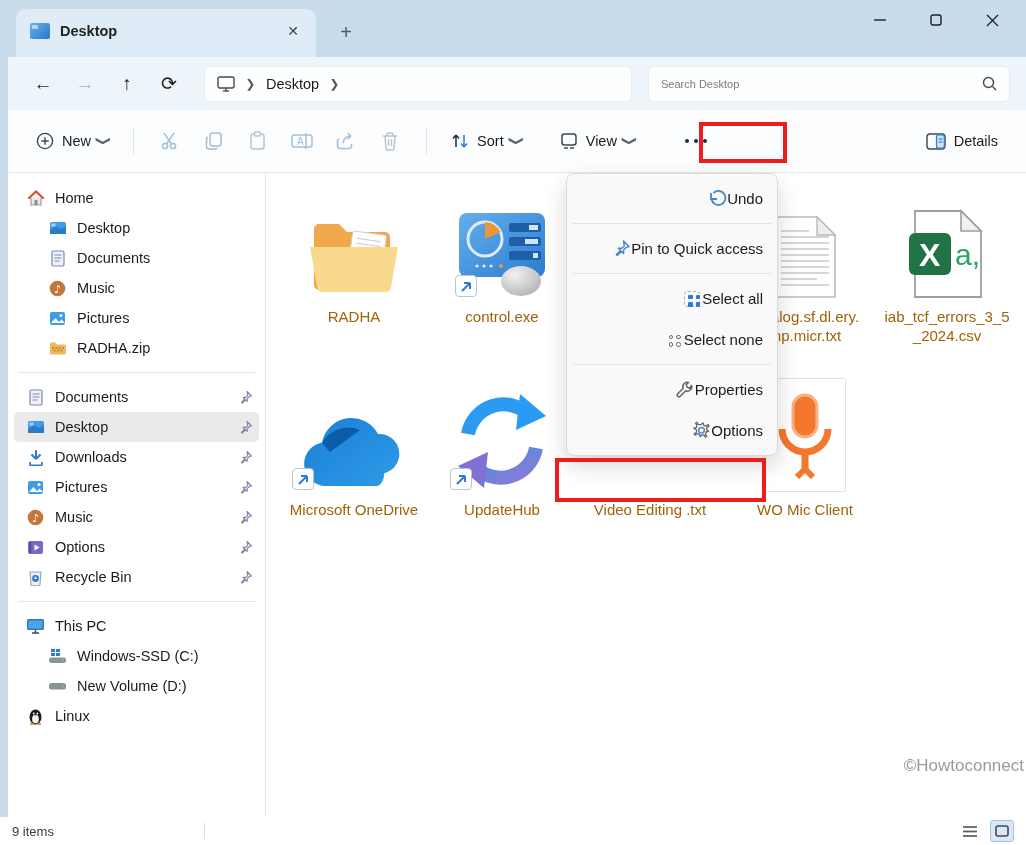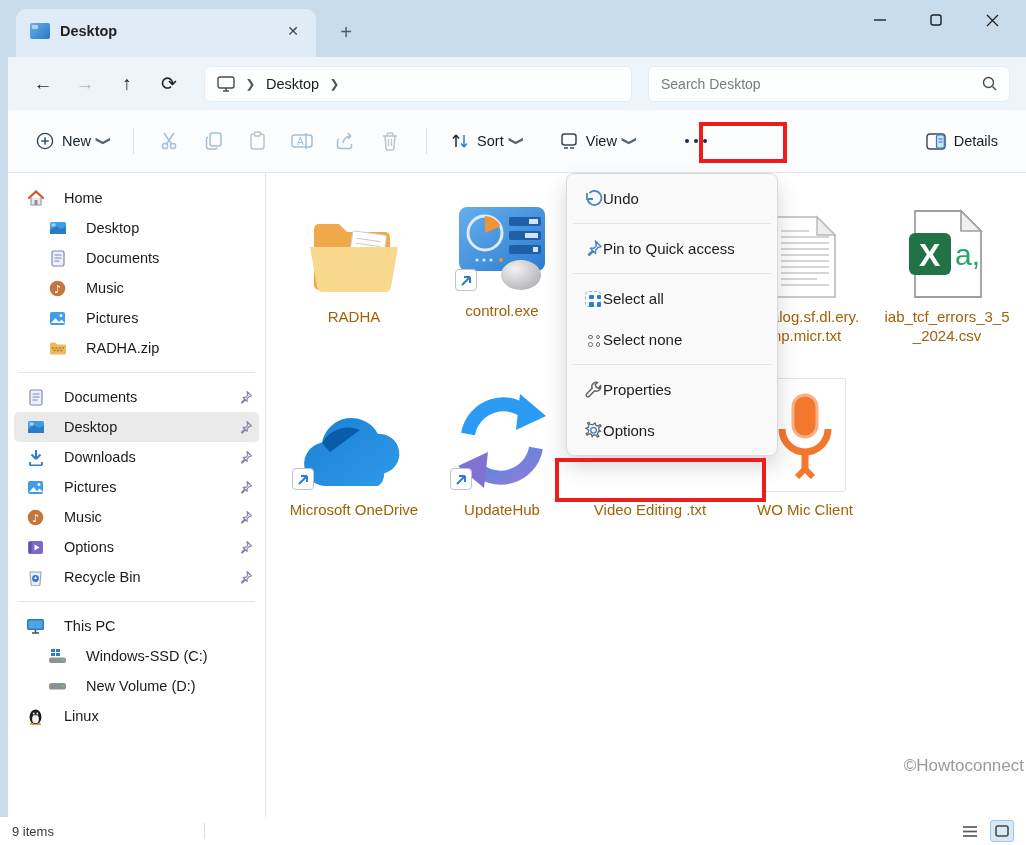--- a/index.html
+++ b/index.html
@@ -21,63 +21,63 @@
   .win-btn svg { display:block; }
 
   
   .navbar { height:53px; background:#edf4fa; display:flex; align-items:center; padding:0 16px; gap:4px; }
   .nav-btn { width:38px; height:36px; display:flex; align-items:center; justify-content:center; font-size:19px; color:#1f1f1f; border-radius:6px; }
   .nav-btn.disabled { color:#a9b4bf; }
   .addressbar { height:36px; background:#fdfefe; border:1px solid #e6ecf1; border-radius:6px; display:flex; align-items:center; padding:0 12px; gap:10px; width:428px; margin-left:12px; }
   .crumb { font-size:14.5px; color:#1b1b1b; }
   .crumb-chev { font-size:13px; color:#555; transform:scale(.9); }
   .searchbox { height:36px; background:#fdfefe; border:1px solid #e6ecf1; border-radius:6px; display:flex; align-items:center; padding:0 12px; flex:1; margin-left:12px; justify-content:space-between; }
-  .search-ph { font-size:14px; color:#7b7b7b; }
+  .search-ph { font-size:11px; color:#7b7b7b; }
 
   
   .toolbar { height:63px; background:#fbfdfe; border-bottom:1px solid #e4e6e8; display:flex; align-items:center; padding:0 18px; }
   .tb-new { display:flex; align-items:center; gap:8px; font-size:14.5px; color:#16212e; padding:8px 10px; border-radius:6px; }
   .tb-sep { width:1px; height:26px; background:#e0e3e6; margin:0 14px; }
   .tb-icon { width:44px; height:40px; display:flex; align-items:center; justify-content:center; }
   .tb-group { display:flex; align-items:center; gap:8px; font-size:14.5px; color:#1b1b1b; padding:8px 10px; border-radius:6px; }
   .chev { display:inline-block; font-size:12px; color:#5a6570; transform:rotate(90deg) scaleY(1.2); }
   .more-dots { display:flex; gap:5px; padding:0 14px; }
   .more-dots i { width:4px; height:4px; border-radius:50%; background:#1c2b4a; }
   .tb-right { margin-left:auto; display:flex; align-items:center; }
 
   
   .red-box { position:absolute; border:4px solid #ee1c1c; z-index:60; pointer-events:none; }
   .red-more { left:699px; top:122px; width:88px; height:41px; }
   .red-options { left:555px; top:458px; width:211px; height:44px; }
 
   
   .body { display:flex; height:645px; background:#fff; }
   .sidebar { width:258px; border-right:1px solid #e4e6e8; padding:10px 6px 0 6px; font-size:14.5px; overflow:hidden; }
-  .side-item { display:flex; align-items:center; height:30px; padding:0 6px 0 12px; border-radius:5px; gap:19px; color:#1b1b1b; }
+  .side-item { display:flex; align-items:center; height:30px; padding:0 6px 0 12px; border-radius:5px; gap:10px; color:#1b1b1b; }
   .side-item.indent { padding-left:34px; }
   .side-item.selected { background:#eaeaea; }
   .side-item .lbl { flex:1; white-space:nowrap; }
   .side-item .pin { width:15px; height:15px; flex:0 0 auto; }
   .side-div { height:1px; background:#e6e6e6; margin:9px 4px; }
   .sicon { width:19px; height:19px; flex:0 0 auto; display:flex; align-items:center; justify-content:center; }
 
   .main { position:relative; flex:1; background:#fff; }
 
   
   .cell { position:absolute; width:136px; display:flex; flex-direction:column; align-items:center; }
   .cell .icon-area { height:108px; display:flex; align-items:flex-end; justify-content:center; position:relative; }
   .cell .flabel { margin-top:8px; font-size:15px; line-height:19px; text-align:center; color:#a16207; overflow-wrap:anywhere; max-width:132px; }
   .flabel.narrow { max-width:112px; }
   .badge { position:absolute; left:0px; bottom:2px; width:22px; height:22px; background:#fff; border:1px solid #bcc4cc; border-radius:4px; display:flex; align-items:center; justify-content:center; }
   .hoverbox { border:1px solid #e2e2e2; border-radius:2px; width:82px; height:114px; display:flex; align-items:center; justify-content:center; background:#fff; }
 
   
   .menu { position:absolute; left:300px; top:0px; width:212px; background:#f9f9f9; border:1px solid #d9dadb;
           border-radius:8px; box-shadow:0 10px 22px rgba(0,0,0,.16); padding:4px; z-index:50; }
-  .menu-item { display:flex; align-items:center; gap:0; height:41px; padding:0 10px 0 12px; border-radius:5px; font-size:15px; color:#1b1b1b; }
+  .menu-item { display:flex; align-items:center; gap:0; height:41px; padding:0 10px 0 12px; border-radius:5px; font-size:15px; color:#1b1b1b;justify-content:flex-end; }
   .menu-sep { height:1px; background:#e4e4e4; margin:4px 2px; }
   .micon { width:20px; height:20px; display:flex; align-items:center; justify-content:center; flex:0 0 auto; }
   .sel-grid { width:16px; height:16px; display:grid; grid-template-columns:1fr 1fr; gap:3px; padding:3px; }
   .sel-grid.dashed { border:1.4px dashed #8fb4da; border-radius:4px; }
   .sq { width:4.5px; height:4.5px; background:#2f7bd3; border-radius:1px; }
   .ci { width:4.5px; height:4.5px; border:1.4px solid #6e6e6e; border-radius:50%; }
 
   
   .statusbar { position:absolute; left:0; right:0; bottom:0; height:28px; background:#fff; display:flex; align-items:center; padding:0 12px; font-size:13px; color:#3a3a3a; }
   .status-sep { width:1px; height:16px; background:#dcdcdc; margin-left:150px; }
@@ -450,21 +450,21 @@
                 <line x1="49" y1="37" x2="73" y2="37" stroke="#c9c9c9"></line>
                 <line x1="49" y1="42" x2="68" y2="42" stroke="#c9c9c9"></line>
                 <rect x="44" y="48" width="12" height="6" fill="#c33"></rect>
               </g>
             <path d="M4 34 h88 l-7 40 a6 6 0 0 1 -5.9 5 H17 a6 6 0 0 1 -5.9-5 z" fill="#f8d98d"></path>
           </svg>
         </div>
         <div class="flabel">RADHA</div>
       </div>
 
-      <div class="cell" style="left:168px; top:12px;">
+      <div class="cell" style="left:168px; top:18px;">
         <div class="icon-area">
           <svg width="94" height="88">
             <defs>
                 <linearGradient id="cpg" x1="0" y1="0" x2="1" y2="1">
                   <stop offset="0" stop-color="#66aeed"></stop>
                   <stop offset="1" stop-color="#2b7cd0"></stop>
                 </linearGradient>
                 <radialGradient id="sph" cx=".35" cy=".3" r="1">
                   <stop offset="0" stop-color="#f2f2f2"></stop>
                   <stop offset=".7" stop-color="#b9b9bd"></stop>

